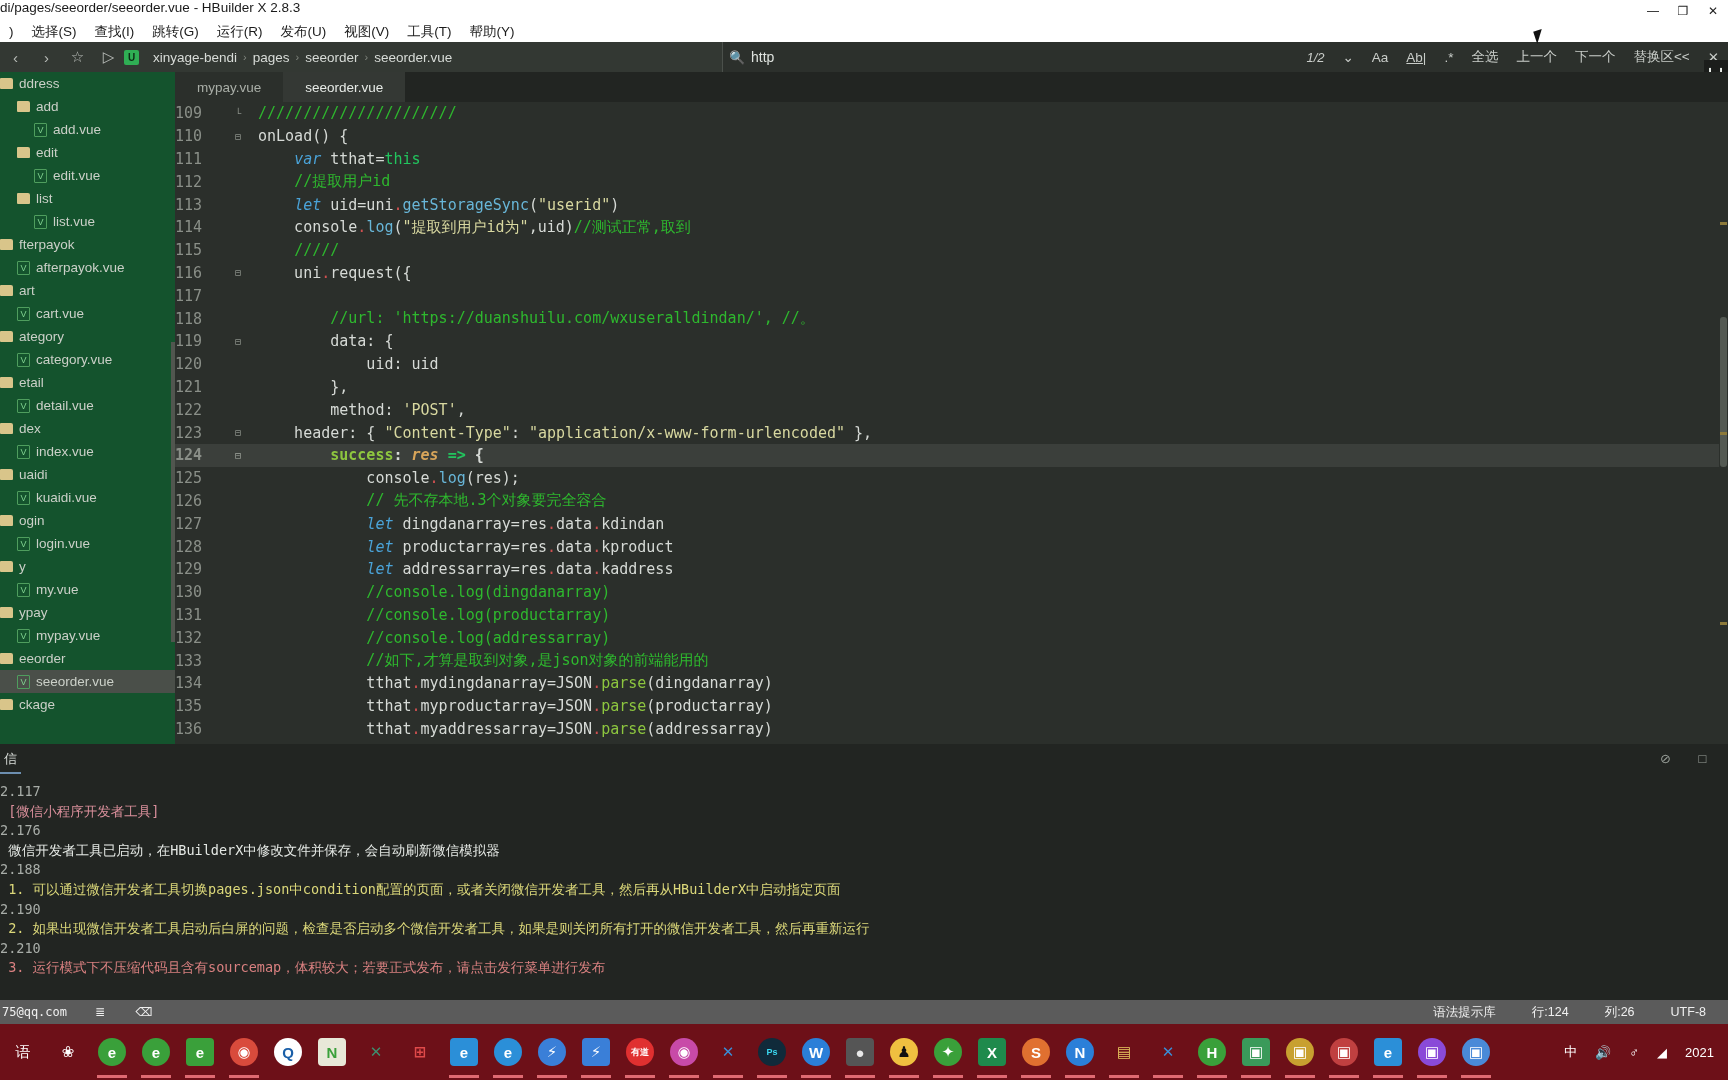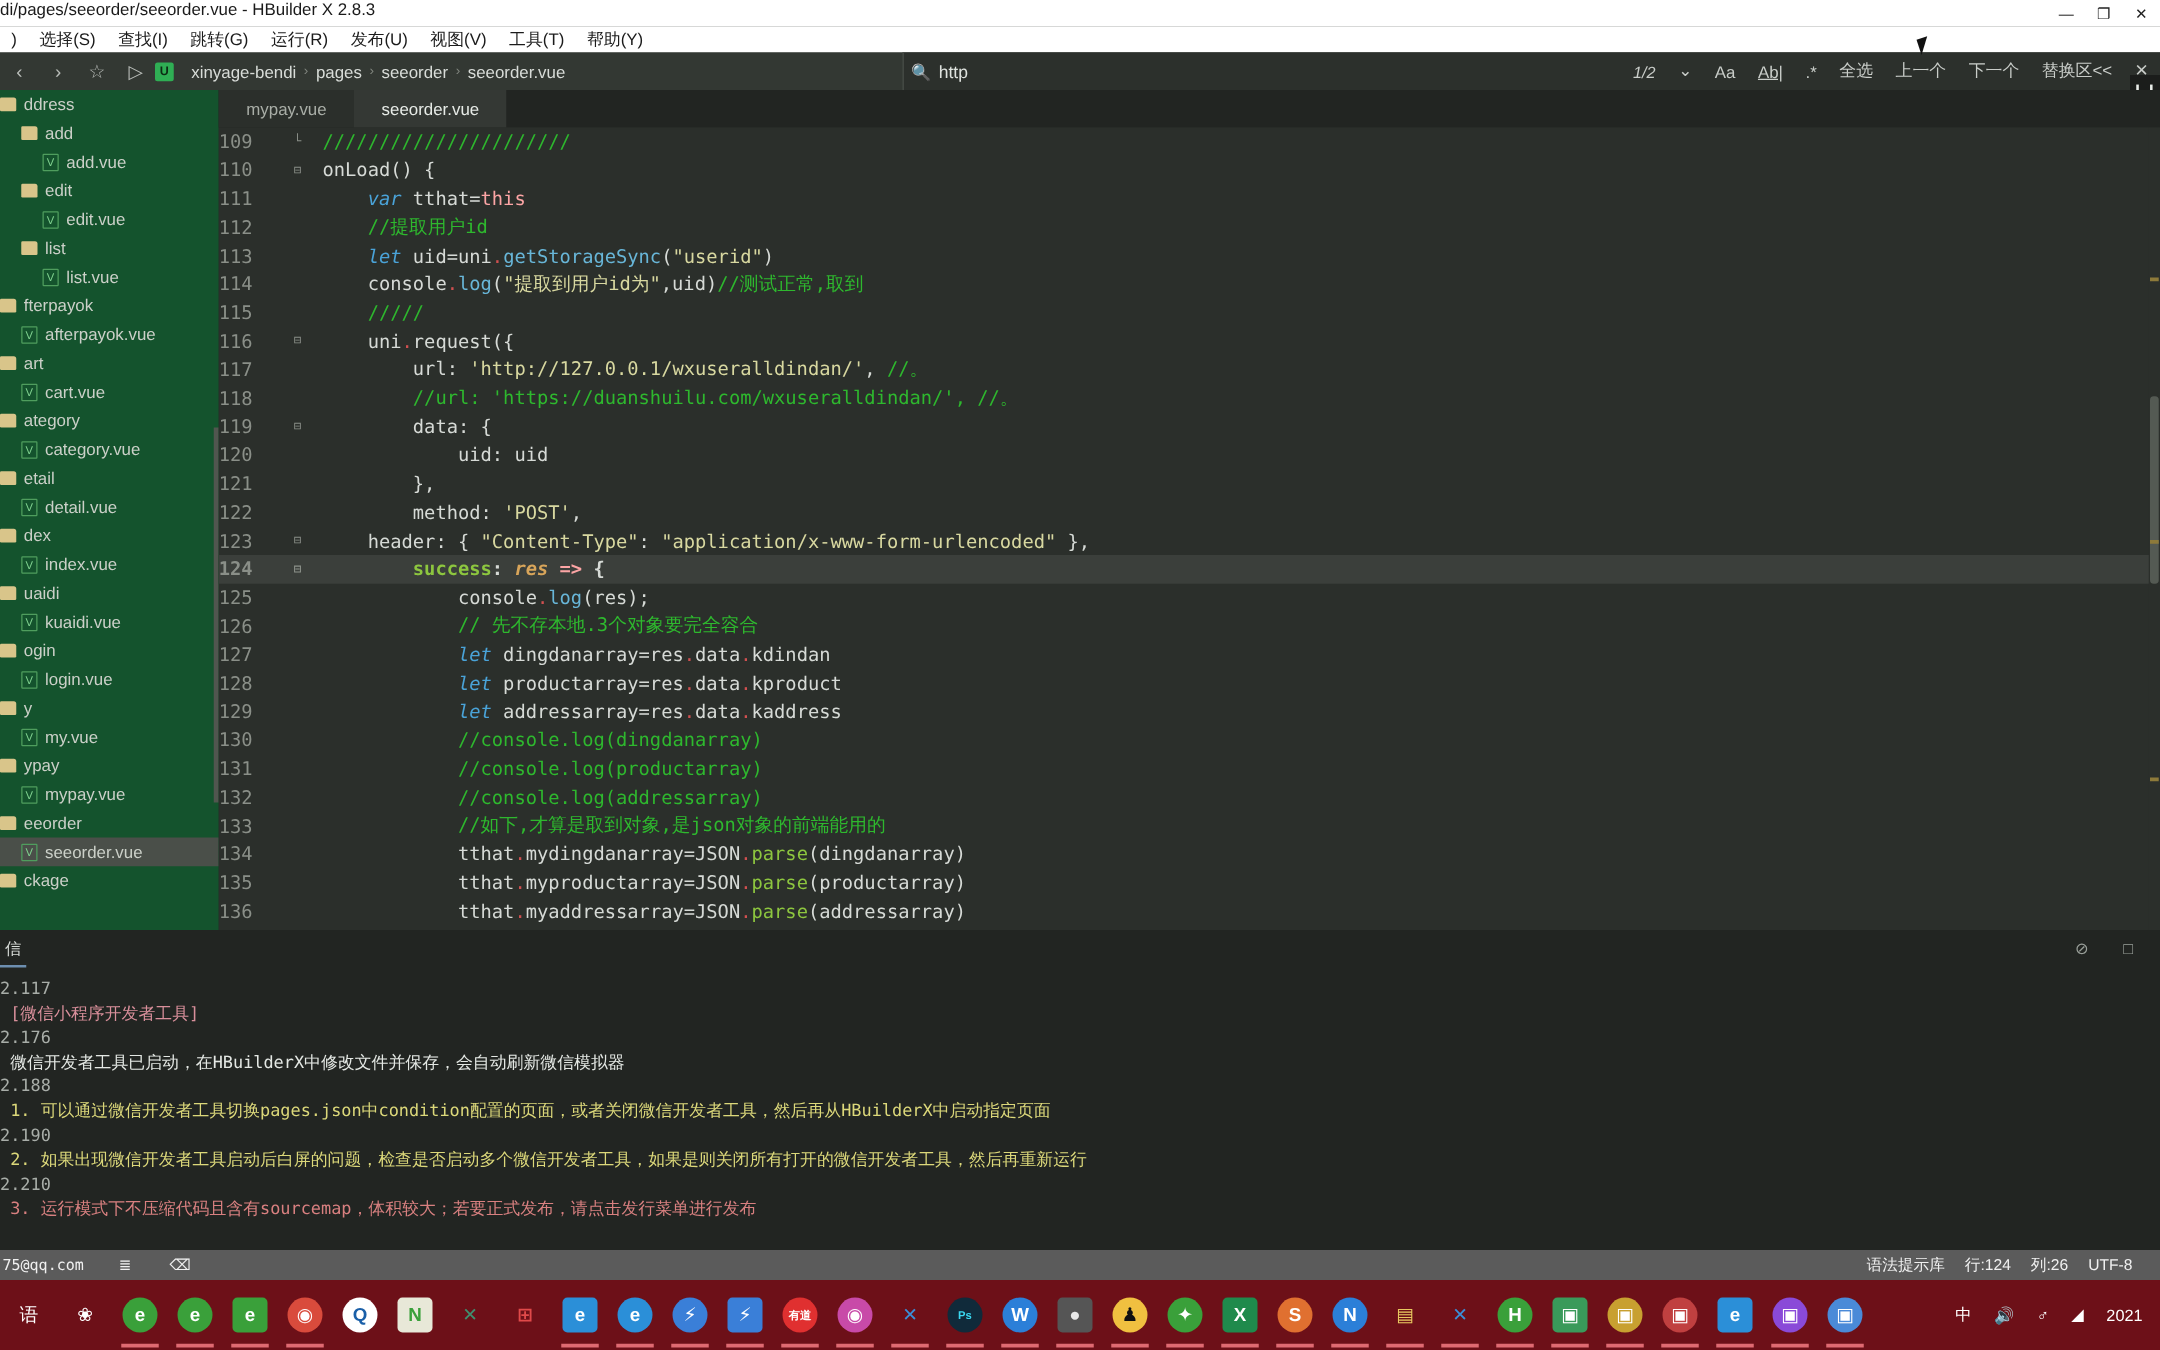--- a/index.html
+++ b/index.html
@@ -92,21 +92,21 @@
     font-family: "DejaVu Sans Mono", "Liberation Mono", monospace;
     font-size: 15px;
   }
   .codeline { position: relative; height: 22.8px; display: flex; align-items: center; white-space: pre; }
   .codeline.current { background: #3b3f3b; font-weight: bold; }
   .gutter { width: 55px; text-align: left; padding-right: 8px; color: #8a8f88; font-size: 15px;
             flex: 0 0 auto; }
   .fold { width: 16px; text-align: center; color: #8a8f88; font-size: 10px; flex: 0 0 auto; }
   .ctext { color: #d6dad6; padding-left: 12px; }
   .kw     { color: #4aa3d8; font-style: italic; }
-  .kw2    { color: #fca5a5; }
+  .kw2    { color: #22c55e; }
   .str    { color: #d8d8a0; }
   .cmt    { color: #2eb82e; }
   .fn     { color: #68b6d8; }
   .fn2    { color: #8dc63f; }
   .punct  { color: #d6dad6; }
   .dot    { color: #d05050; }
   .param  { color: #d8a55a; font-style: italic; }
   .succ   { color: #8dc63f; }
   .ed-scroll-v { position:absolute; right:0; top:0; width:9px; height:642px; background:#2b2f2b; }
   .ed-scroll-thumb { position:absolute; right:1px; top:215px; width:7px; height:150px; background:#545a53; border-radius:3px;}
@@ -135,21 +135,21 @@
   
   .statusbar {
     position: absolute; left: 0; top: 1000px; width: 1728px; height: 24px;
     background: #5b5b5b; color: #f0f0f0; display: flex; align-items: center;
     font-size: 12.5px;
   }
   .sb-left { display: flex; align-items: center; }
   .sb-mail { font-family: "DejaVu Sans Mono", monospace; font-size: 12px; padding-left: 2px;}
   .sb-ico { width: 22px; height: 16px; margin-left: 22px; display:flex; align-items:center;
             justify-content:center; font-size: 12px; }
-  .sb-right { margin-left: auto; display: flex; align-items: center; gap: 16px; padding-right: 22px; text-align: center; }
+  .sb-right { margin-left: auto; display: flex; align-items: center; gap: 36px; padding-right: 22px; text-align: center; }
 
   
   .taskbar {
     position: absolute; left: 0; top: 1024px; width: 1728px; height: 56px;
     background: #6d1018; display: flex; align-items: center;
   }
   .tb-start { width: 46px; height: 56px; display:flex; align-items:center; justify-content:center;
               color:#fff; font-size: 15px; }
   .tbi { width: 38px; height: 42px; margin: 0 3px; display:flex; align-items:center;
          justify-content:center; border-radius: 3px; position: relative; }
@@ -378,21 +378,21 @@
   <div class="editor">
     <div id="code">
         <div class="codeline"><span class="gutter">109</span><span class="fold">└</span><span class="ctext"><span class="cmt">//////////////////////</span></span></div>
         <div class="codeline"><span class="gutter">110</span><span class="fold">⊟</span><span class="ctext"><span class="punct">onLoad() {</span></span></div>
         <div class="codeline"><span class="gutter">111</span><span class="fold"></span><span class="ctext"><span class="punct">    </span><span class="kw">var</span><span class="punct"> tthat=</span><span class="kw2">this</span></span></div>
         <div class="codeline"><span class="gutter">112</span><span class="fold"></span><span class="ctext"><span class="punct">    </span><span class="cmt">//提取用户id</span></span></div>
         <div class="codeline"><span class="gutter">113</span><span class="fold"></span><span class="ctext"><span class="punct">    </span><span class="kw">let</span><span class="punct"> uid=uni</span><span class="dot">.</span><span class="fn">getStorageSync</span><span class="punct">(</span><span class="str">"userid"</span><span class="punct">)</span></span></div>
         <div class="codeline"><span class="gutter">114</span><span class="fold"></span><span class="ctext"><span class="punct">    console</span><span class="dot">.</span><span class="fn">log</span><span class="punct">(</span><span class="str">"提取到用户id为"</span><span class="punct">,uid)</span><span class="cmt">//测试正常,取到</span></span></div>
         <div class="codeline"><span class="gutter">115</span><span class="fold"></span><span class="ctext"><span class="punct">    </span><span class="cmt">/////</span></span></div>
         <div class="codeline"><span class="gutter">116</span><span class="fold">⊟</span><span class="ctext"><span class="punct">    uni</span><span class="dot">.</span><span class="punct">request</span><span class="punct">({</span></span></div>
-        <div class="codeline"><span class="gutter">117</span><span class="fold"></span><span class="ctext"><span class="punct">        url: </span><span class="str">'http://127.0.0.1/wxuseralldindan/'</span><span class="punct">, </span><span class="cmt">//。</span></span></div>
+        <div class="codeline"><span class="gutter">117</span><span class="fold"></span></div>
         <div class="codeline"><span class="gutter">118</span><span class="fold"></span><span class="ctext"><span class="cmt">        //url: 'https://duanshuilu.com/wxuseralldindan/', //。</span></span></div>
         <div class="codeline"><span class="gutter">119</span><span class="fold">⊟</span><span class="ctext"><span class="punct">        data: {</span></span></div>
         <div class="codeline"><span class="gutter">120</span><span class="fold"></span><span class="ctext"><span class="punct">            uid: uid</span></span></div>
         <div class="codeline"><span class="gutter">121</span><span class="fold"></span><span class="ctext"><span class="punct">        },</span></span></div>
         <div class="codeline"><span class="gutter">122</span><span class="fold"></span><span class="ctext"><span class="punct">        method: </span><span class="str">'POST'</span><span class="punct">,</span></span></div>
         <div class="codeline"><span class="gutter">123</span><span class="fold">⊟</span><span class="ctext"><span class="punct">    header: { </span><span class="str">"Content-Type"</span><span class="punct">: </span><span class="str">"application/x-www-form-urlencoded"</span><span class="punct"> },</span></span></div>
         <div class="codeline current"><span class="gutter">124</span><span class="fold">⊟</span><span class="ctext"><span class="punct">        </span><span class="succ">success</span><span class="punct">: </span><span class="param">res</span><span class="kw2"> =&gt; </span><span class="punct">{</span></span></div>
         <div class="codeline"><span class="gutter">125</span><span class="fold"></span><span class="ctext"><span class="punct">            console</span><span class="dot">.</span><span class="fn">log</span><span class="punct">(res);</span></span></div>
         <div class="codeline"><span class="gutter">126</span><span class="fold"></span><span class="ctext"><span class="cmt">            // 先不存本地.3个对象要完全容合</span></span></div>
         <div class="codeline"><span class="gutter">127</span><span class="fold"></span><span class="ctext"><span class="punct">            </span><span class="kw">let</span><span class="punct"> dingdanarray=res</span><span class="dot">.</span><span class="punct">data</span><span class="dot">.</span><span class="punct">kdindan</span></span></div>

